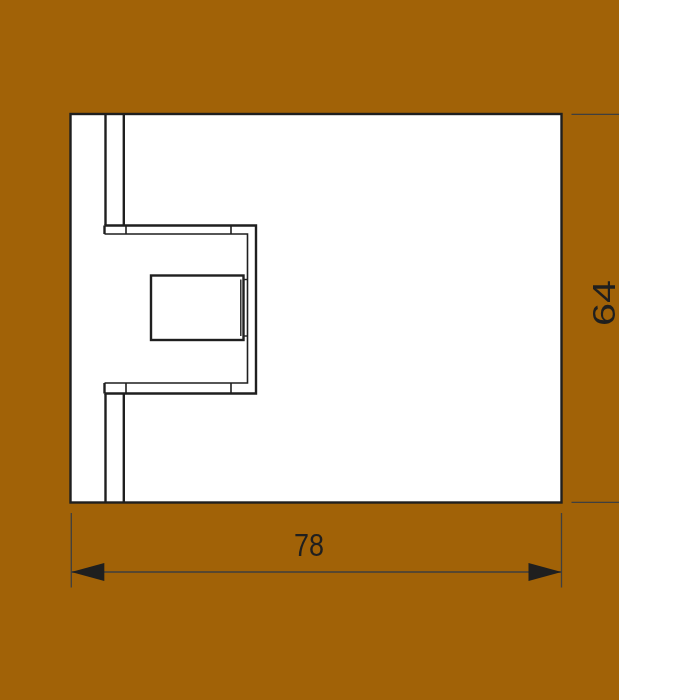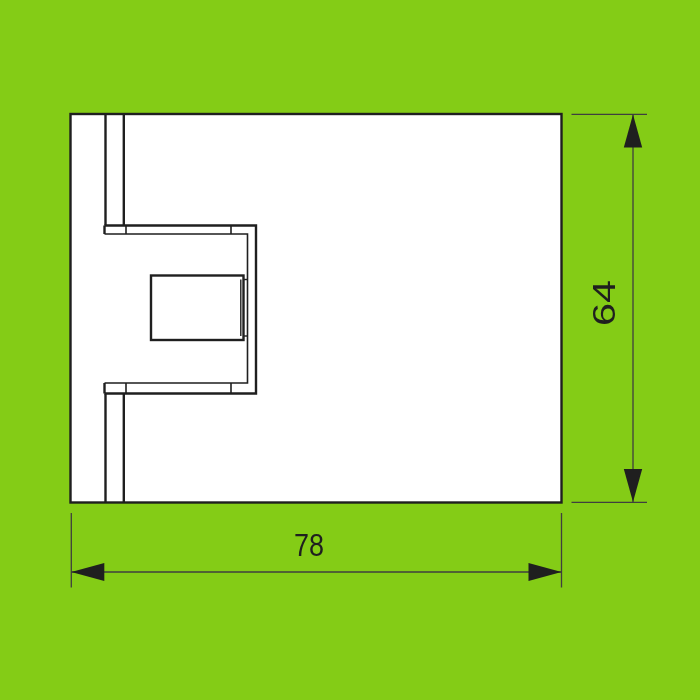--- a/index.html
+++ b/index.html
@@ -5,23 +5,23 @@
   html, body {
     margin: 0;
     padding: 0;
     width: 700px;
     height: 700px;
     background: #ffffff;
     font-family: "Liberation Sans", sans-serif;
   }
   .canvas {
     position: relative;
-    width: 700px;
+    width: 619px;
     height: 700px;
-    background: #84cc16;
+    background: #a16207;
     overflow: hidden;
   }
   svg { display: block; }
   .part-stroke { fill: none; stroke-linecap: butt; stroke-linejoin: miter; }
   .thick { stroke-width: 2.4; }
   .mid   { stroke-width: 1.6; }
   .thin  { stroke-width: 1.4; }
   .dimline { fill: none; stroke-width: 1.3; }
   .dim-text {
     font-family: "Liberation Sans", sans-serif;

